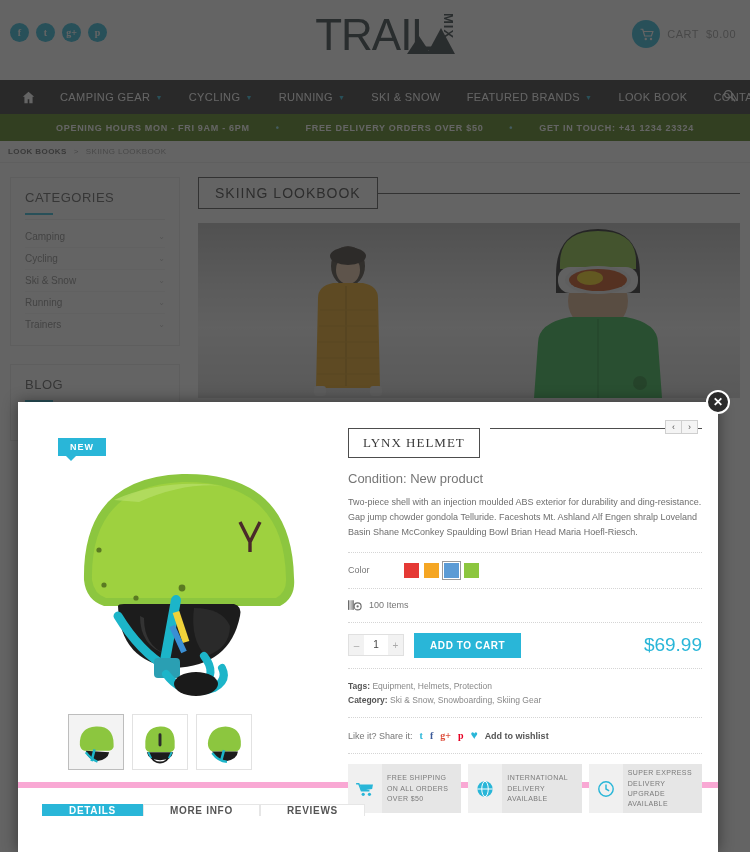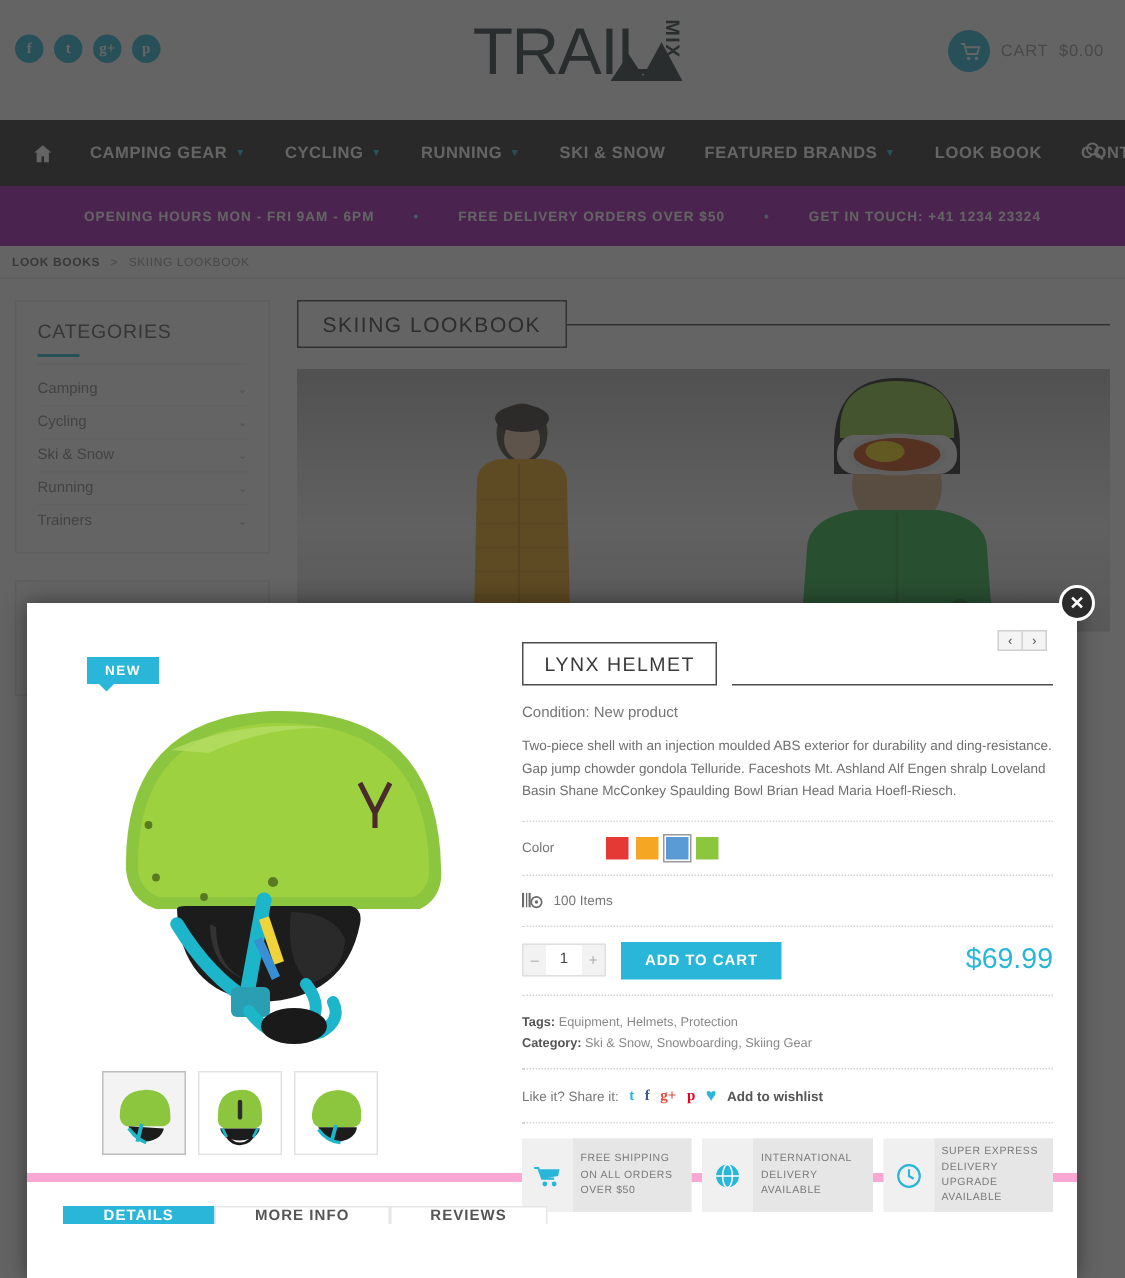--- a/index.html
+++ b/index.html
@@ -37,34 +37,34 @@
   .logo-mtn { position:absolute; left:92px; bottom:6px; width:64px; height:30px; }
   .cartbox { position:absolute; right:14px; top:20px; display:flex; align-items:center; gap:7px; }
   .cart-ic {
     width:28px; height:28px; border-radius:50%; background:#29b6d8;
     display:flex; align-items:center; justify-content:center;
   }
   .cart-lbl { font-size:11px; color:#9a9a9a; letter-spacing:.5px; }
 
   
   .nav {
-    height:44px; background:#2e2e2e; display:flex; align-items:center;
-    padding-left:10px; position:relative;font-weight:bold;
+    height:34px; background:#2e2e2e; display:flex; align-items:center;
+    padding-left:10px; position:relative;
   }
   .nav-item {
     color:#fff; font-size:11px; letter-spacing:.4px; padding:0 13px;
     display:flex; align-items:center; gap:5px; height:34px; white-space:nowrap;
   }
   .nav-home { padding:0 12px; }
   .caret { font-size:7px; color:#29b6d8; }
   .nav-search { position:absolute; right:14px; color:#fff; font-size:13px; }
 
   
   .ticker {
-    height:40px; background:#a21caf; color:#fff;
+    height:27px; background:#4d7c0f; color:#fff;
     display:flex; align-items:center; justify-content:center; gap:26px;
     font-size:9px; font-weight:bold; letter-spacing:.7px;
   }
   .tick-dot { color:#8fe0f2; font-size:9px; }
 
   
   .crumbs { height:22px; display:flex; align-items:center; gap:7px; padding-left:8px;
             font-size:8px; color:#9a9a9a; letter-spacing:.4px; border-bottom:1px solid #ececec;}
   .crumb-a { color:#666; font-weight:bold; }
 
@@ -126,33 +126,33 @@
   .m-hero { height:290px; display:flex; align-items:center; justify-content:center; }
   .thumbs { display:flex; gap:8px; padding-left:34px; margin-top:4px; }
   .thumb {
     width:56px; height:56px; border:1px solid #e2e2e2; background:#fff;
     display:flex; align-items:center; justify-content:center;
   }
   .thumb.sel { border-color:#bdbdbd; background:#f3f3f3; }
 
   
   .m-right { flex:1; min-width:0; padding-top:8px; }
-  .m-titlerow { display:flex; align-items:flex-end; margin-bottom:13px; }
+  .m-titlerow { display:flex; align-items:flex-start; margin-bottom:13px;font-family:Liberation Serif, serif; }
   .m-title {
     border:1px solid #4d4d4d; padding:6px 14px; font-size:13px;
     color:#3a3a3a; letter-spacing:1px;
   }
   .m-rule { flex:1; height:1px; background:#4d4d4d; margin-left:10px; }
   .navarrows {
     position:absolute; right:20px; top:18px; display:flex;
     border:1px solid #cfcfcf; background:#f4f4f4;
   }
   .navarrows span { padding:1px 6px; font-size:9px; color:#555; }
   .navarrows span + span { border-left:1px solid #cfcfcf; }
-  .cond { font-size:10px; color:#767676; margin-bottom:9px; }
+  .cond { font-size:13px; color:#767676; margin-bottom:9px; }
   .desc { font-size:9px; color:#6e6e6e; line-height:1.65; margin-bottom:12px; }
   .dotline { border-top:1px dotted #d5d5d5; margin:10px 0; }
   .colorrow { display:flex; align-items:center; gap:16px; }
   .colorrow .lbl { font-size:9px; color:#767676; width:40px; }
   .swatches { display:flex; gap:5px; }
   .sw { width:15px; height:15px; }
   .sw.on { outline:1px solid #9a9a9a; outline-offset:1px; }
   .stock { display:flex; align-items:center; gap:7px; font-size:9px; color:#767676; }
   .buyrow { display:flex; align-items:center; gap:10px; }
   .qty { display:flex; align-items:center; border:1px solid #e0e0e0; background:#f2f2f2; height:22px; }

